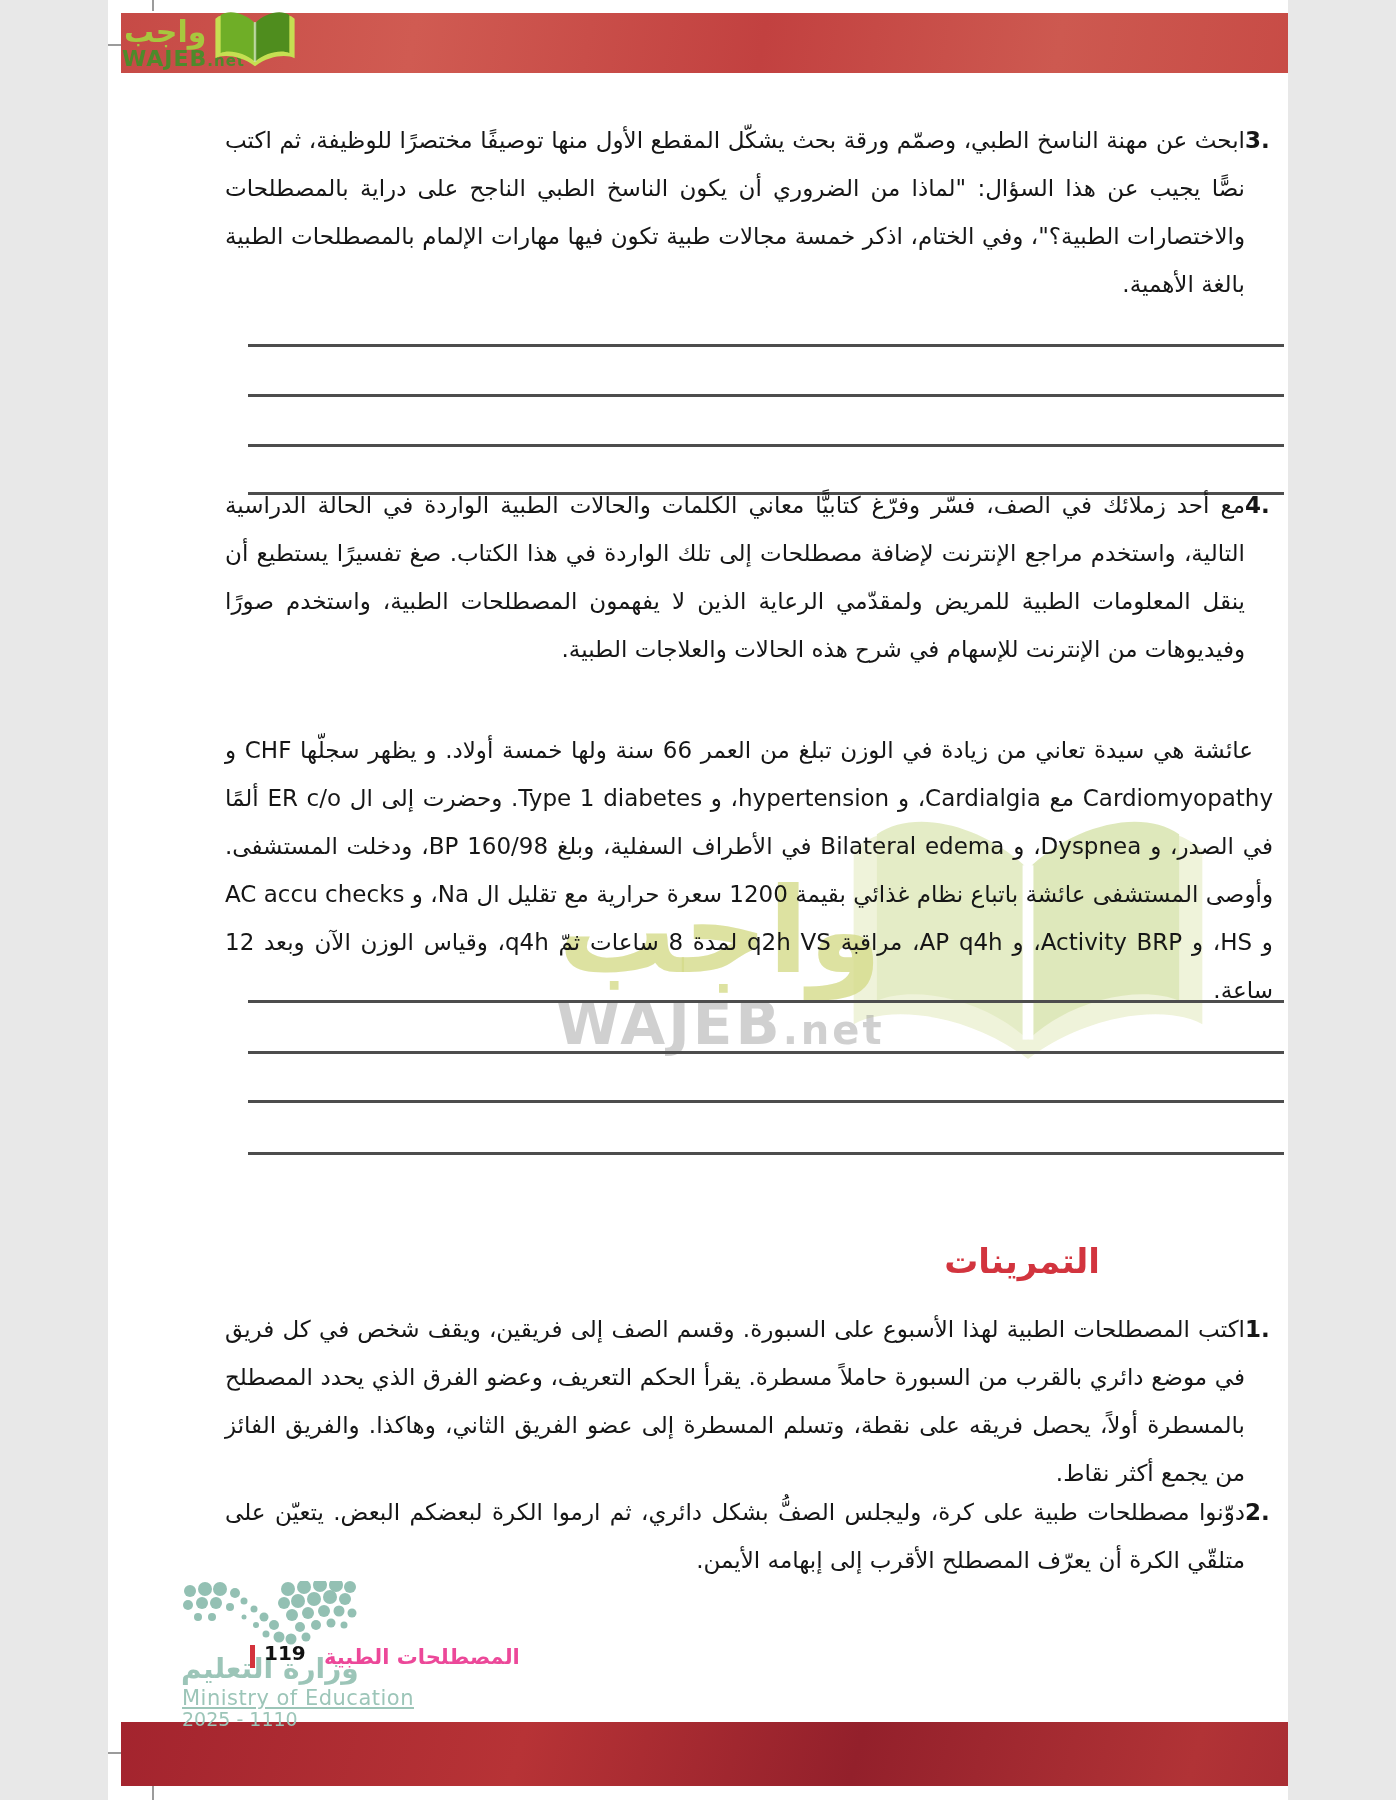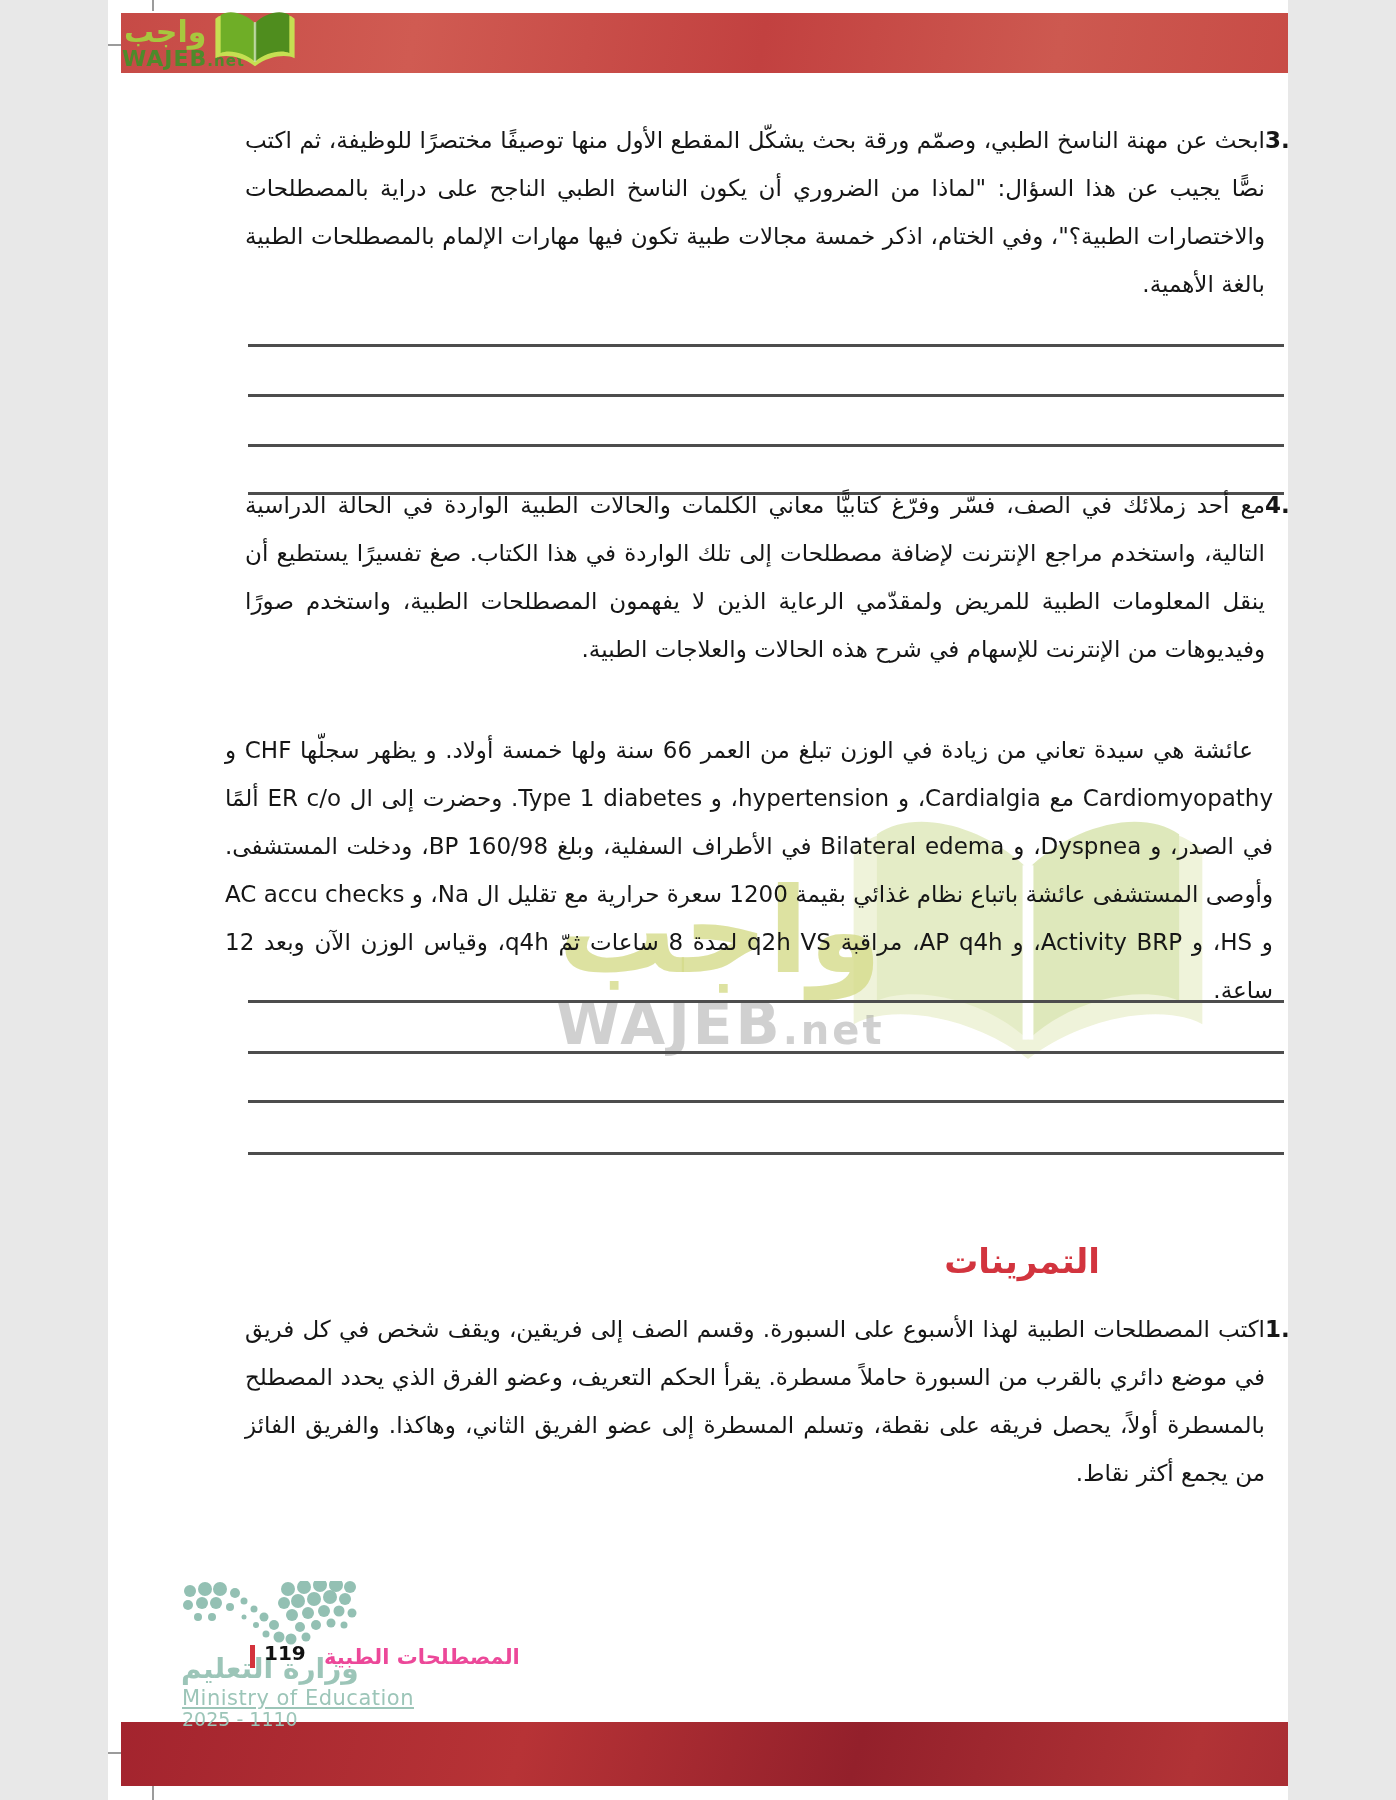--- a/index.html
+++ b/index.html
@@ -23,21 +23,21 @@
 
   
   .red-rule { position:absolute; width:3px; background:#d4333c; }
   .red-square { position:absolute; left:1202px; top:1243px; width:30px; height:32px; background:#d4333c; }
 
   
   .para { position:absolute; direction:rtl; text-align:justify; color:#161616;
           font-size:23px; line-height:48px; z-index:2; }
   .para .num { font-weight:bold; direction:ltr; unicode-bidi:embed; display:inline-block;
                width:44px; margin-left:0; margin-right:-44px; text-align:left; }
-  .hang { padding-right:44px;margin-left:20px; }
+  .hang { padding-right:44px; }
   .case-indent { text-indent:20px; }
 
   .answer-line { position:absolute; left:140px; width:1036px; height:3px; background:#4d4d4d; z-index:2; }
 
   .exercises-title { position:absolute; top:1241px; right:188px; font-size:34px; font-weight:bold;
                      color:#d2343e; direction:rtl; z-index:2; }
 
   
   .wm { position:absolute; z-index:1; }
   .wm-ar { left:450px; top:862px; font-size:118px; font-weight:bold; color:rgba(213,219,138,0.8); direction:rtl;}
@@ -110,20 +110,23 @@
   <div class="answer-line" style="top:1051px"></div>
   <div class="answer-line" style="top:1100px"></div>
   <div class="answer-line" style="top:1152px"></div>
 
   <div class="exercises-title">التمرينات</div>
 
   <div class="para hang" style="left:117px;top:1305px;width:1064px">
     <span class="num">1.</span><span>اكتب المصطلحات الطبية لهذا الأسبوع على السبورة. وقسم الصف إلى فريقين، ويقف شخص في كل فريق في موضع دائري بالقرب من السبورة حاملاً مسطرة. يقرأ الحكم التعريف، وعضو الفرق الذي يحدد المصطلح بالمسطرة أولاً، يحصل فريقه على نقطة، وتسلم المسطرة إلى عضو الفريق الثاني، وهاكذا. والفريق الفائز من يجمع أكثر نقاط.</span>
   </div>
 
+  <div class="para hang" style="left:117px;top:1488px;width:1064px">
+    <span class="num">2.</span><span>دوّنوا مصطلحات طبية على كرة، وليجلس الصفُّ بشكل دائري، ثم ارموا الكرة لبعضكم البعض. يتعيّن على متلقّي الكرة أن يعرّف المصطلح الأقرب إلى إبهامه الأيمن.</span>
+  </div>
 
   <svg class="moe-dots" width="182" height="66" viewBox="0 0 182 66">
     <g fill="#93c0b3">
       <circle cx="12" cy="10" r="6"></circle>
         <circle cx="27" cy="8" r="7"></circle>
         <circle cx="42" cy="8" r="7"></circle>
         <circle cx="57" cy="12" r="5"></circle>
       <circle cx="10" cy="24" r="5"></circle>
         <circle cx="24" cy="22" r="6"></circle>
         <circle cx="38" cy="22" r="6"></circle>

